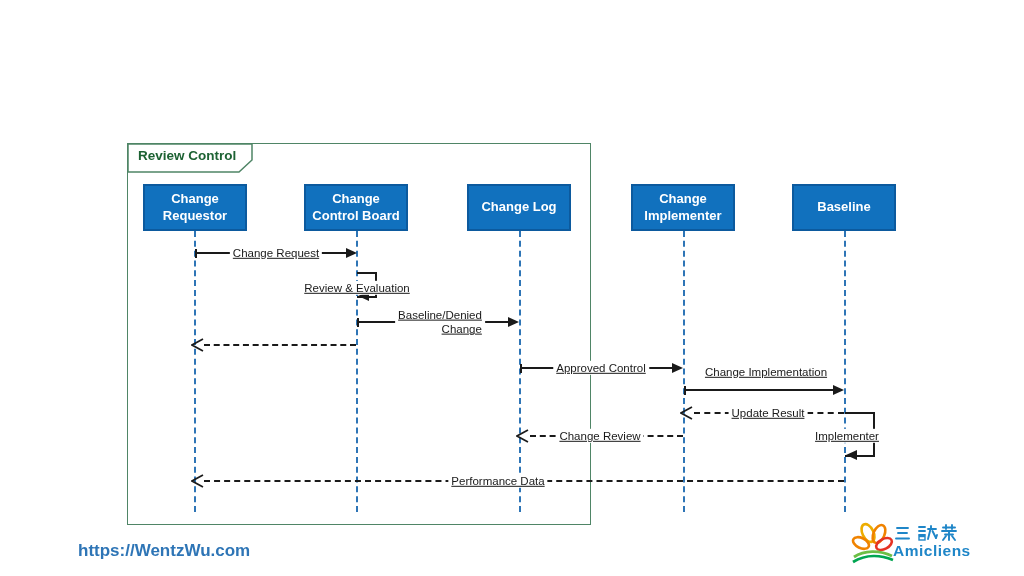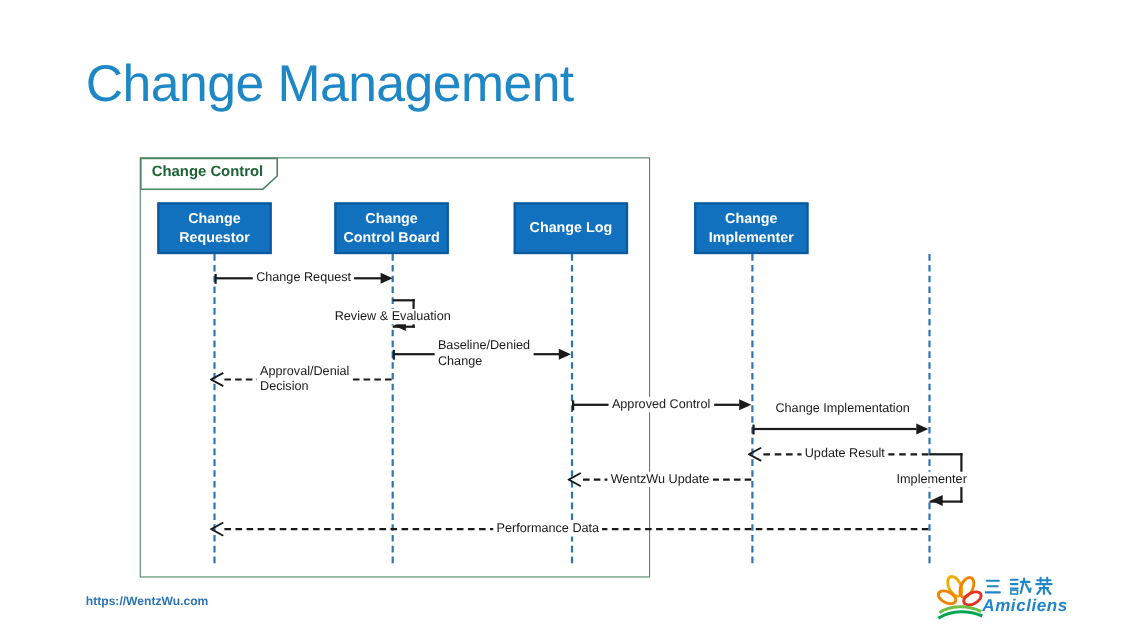--- a/index.html
+++ b/index.html
@@ -30,80 +30,78 @@
   .msg-line.dashed{border-top-style:dashed;}
   .self-loop{position:absolute;box-sizing:border-box;border:2px solid #1a1a1a;
     border-left:none;z-index:3;}
   .arr-r{position:absolute;width:0;height:0;border-top:5px solid transparent;
     border-bottom:5px solid transparent;border-left:11px solid #1a1a1a;z-index:4;}
   .arr-l{position:absolute;width:0;height:0;border-top:5px solid transparent;
     border-bottom:5px solid transparent;border-right:11px solid #1a1a1a;z-index:4;}
   .open-arr{position:absolute;z-index:4;}
   .tick{position:absolute;width:2px;height:9px;background:#1a1a1a;z-index:3;}
   .msg-label{position:absolute;transform:translate(-50%,-50%);background:#fff;
-    padding:0 3px;font-size:11.5px;color:#1a1a1a;white-space:pre-line;text-align:left;
-    line-height:1.25;z-index:5;}
+    padding:0 3px;font-size:11.5px;color:#1a1a1a;white-space:pre-line;text-align:right;
+    line-height:1.25;z-index:5;text-decoration:underline;}
   
-  .footer-url{position:absolute;left:78px;top:541px;font-size:11px;font-weight:bold;
+  .footer-url{position:absolute;left:78px;top:541px;font-size:17px;font-weight:bold;
     color:#2E75B6;z-index:6;}
   .page-number{position:absolute;left:979px;top:543px;font-size:13px;color:#000000;z-index:6;margin-top:48px;}
-  .logo{position:absolute;left:851px;top:518px;width:150px;height:52px;z-index:6;font-style:italic;}
+  .logo{position:absolute;left:851px;top:518px;width:150px;height:52px;z-index:6;}
   .logo-flower{position:absolute;left:0;top:2px;}
   .logo-cjk{position:absolute;left:44px;top:6px;}
   .logo-brand{position:absolute;left:42px;top:24px;font-size:15.5px;font-weight:bold;
     color:#1F86C8;letter-spacing:0.5px;}
 </style>
 </head>
 <body>
 
 <div class="slide">
 
-  <div class="title">Change Management</div>
 
   <div class="frame"></div>
   <svg class="frame-label-shape" width="128" height="31" viewBox="0 0 128 31">
     <polygon points="1,1 125,1 125,17 112,29 1,29" fill="#ffffff" stroke="#4F8566" stroke-width="1.5"></polygon>
   </svg>
-  <div class="frame-label">Change Control</div>
+  <div class="frame-label">Review Control</div>
 
   <div class="lifeline" style="left:194px;"></div>
   <div class="lifeline" style="left:356px;"></div>
   <div class="lifeline" style="left:519px;"></div>
   <div class="lifeline" style="left:683px;"></div>
   <div class="lifeline" style="left:844px;"></div>
 
   <div class="actor" style="left:143px;">Change
 Requestor</div>
   <div class="actor" style="left:304px;">Change
 Control Board</div>
   <div class="actor" style="left:467px;">Change Log</div>
   <div class="actor" style="left:631px;">Change
 Implementer</div>
+  <div class="actor" style="left:792px;">Baseline</div>
 
   <div class="tick" style="left:195px;top:249px;"></div>
   <div class="msg-line" style="left:196px;top:252px;width:151px;"></div>
   <div class="arr-r" style="left:346px;top:248px;"></div>
   <div class="msg-label" style="left:276px;top:253px;">Change Request</div>
 
   <div class="self-loop" style="left:357px;top:272px;width:20px;height:26px;"></div>
   <div class="arr-l" style="left:358px;top:291px;"></div>
   <div class="msg-label" style="left:357px;top:288px;">Review &amp; Evaluation</div>
 
   <div class="tick" style="left:357px;top:318px;"></div>
   <div class="msg-line" style="left:358px;top:321px;width:151px;"></div>
   <div class="arr-r" style="left:508px;top:317px;"></div>
   <div class="msg-label" style="left:440px;top:322px;">Baseline/Denied
 Change</div>
 
   <div class="msg-line dashed" style="left:204px;top:344px;width:152px;"></div>
   <svg class="open-arr" style="left:191px;top:338px;" width="14" height="14" viewBox="0 0 14 14">
     <path d="M12 1 L1 7 L12 13" stroke="#1a1a1a" stroke-width="1.7" fill="none"></path>
   </svg>
-  <div class="msg-label" style="left:277px;top:345px;">Approval/Denial
-Decision</div>
 
   <div class="tick" style="left:520px;top:364px;"></div>
   <div class="msg-line" style="left:521px;top:367px;width:151px;"></div>
   <div class="arr-r" style="left:672px;top:363px;"></div>
   <div class="msg-label" style="left:601px;top:368px;">Approved Control</div>
 
   <div class="tick" style="left:684px;top:386px;"></div>
   <div class="msg-line" style="left:685px;top:389px;width:148px;"></div>
   <div class="arr-r" style="left:833px;top:385px;"></div>
   <div class="msg-label" style="left:766px;top:372px;">Change Implementation</div>
@@ -115,21 +113,21 @@
   <div class="msg-label" style="left:768px;top:413px;">Update Result</div>
 
   <div class="self-loop" style="left:845px;top:412px;width:30px;height:45px;"></div>
   <div class="arr-l" style="left:846px;top:450px;"></div>
   <div class="msg-label" style="left:847px;top:436px;">Implementer</div>
 
   <div class="msg-line dashed" style="left:530px;top:435px;width:153px;"></div>
   <svg class="open-arr" style="left:516px;top:429px;" width="14" height="14" viewBox="0 0 14 14">
     <path d="M12 1 L1 7 L12 13" stroke="#1a1a1a" stroke-width="1.7" fill="none"></path>
   </svg>
-  <div class="msg-label" style="left:600px;top:436px;">WentzWu Update</div>
+  <div class="msg-label" style="left:600px;top:436px;">Change Review</div>
 
   <div class="msg-line dashed" style="left:204px;top:480px;width:640px;"></div>
   <svg class="open-arr" style="left:191px;top:474px;" width="14" height="14" viewBox="0 0 14 14">
     <path d="M12 1 L1 7 L12 13" stroke="#1a1a1a" stroke-width="1.7" fill="none"></path>
   </svg>
   <div class="msg-label" style="left:498px;top:481px;">Performance Data</div>
 
   <div class="footer-url">https://WentzWu.com</div>
   <div class="page-number">281</div>
 

